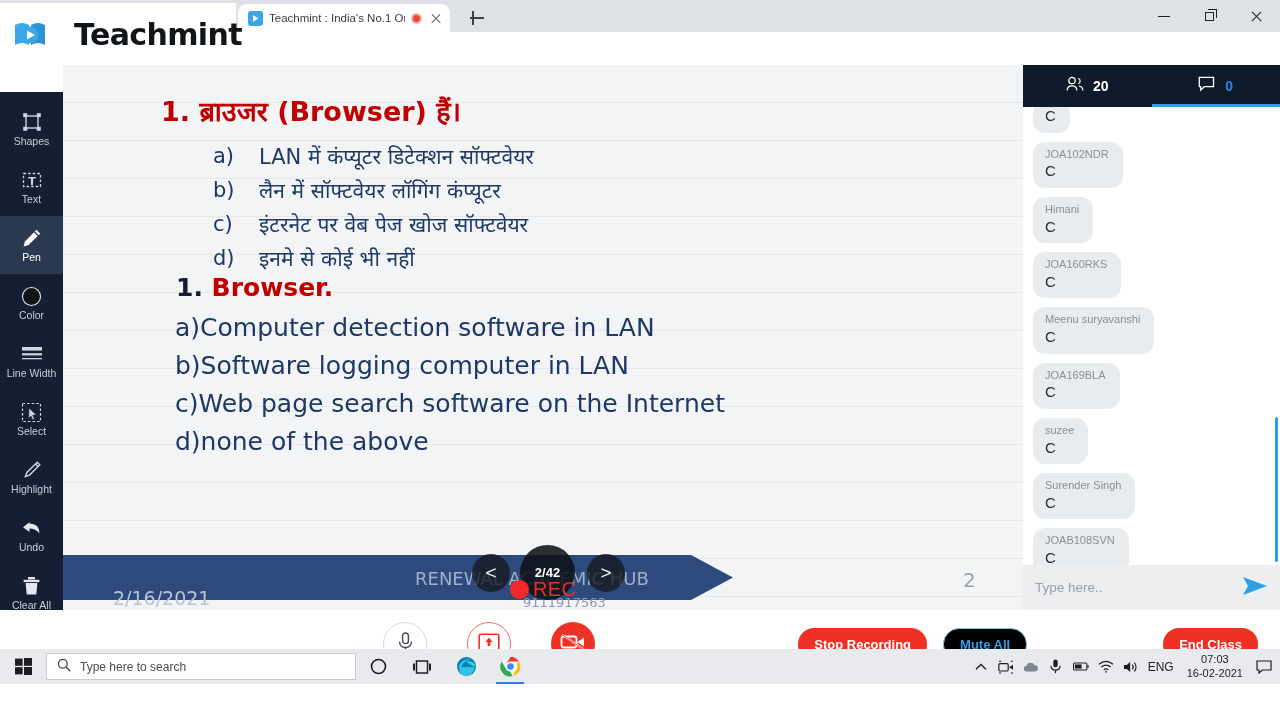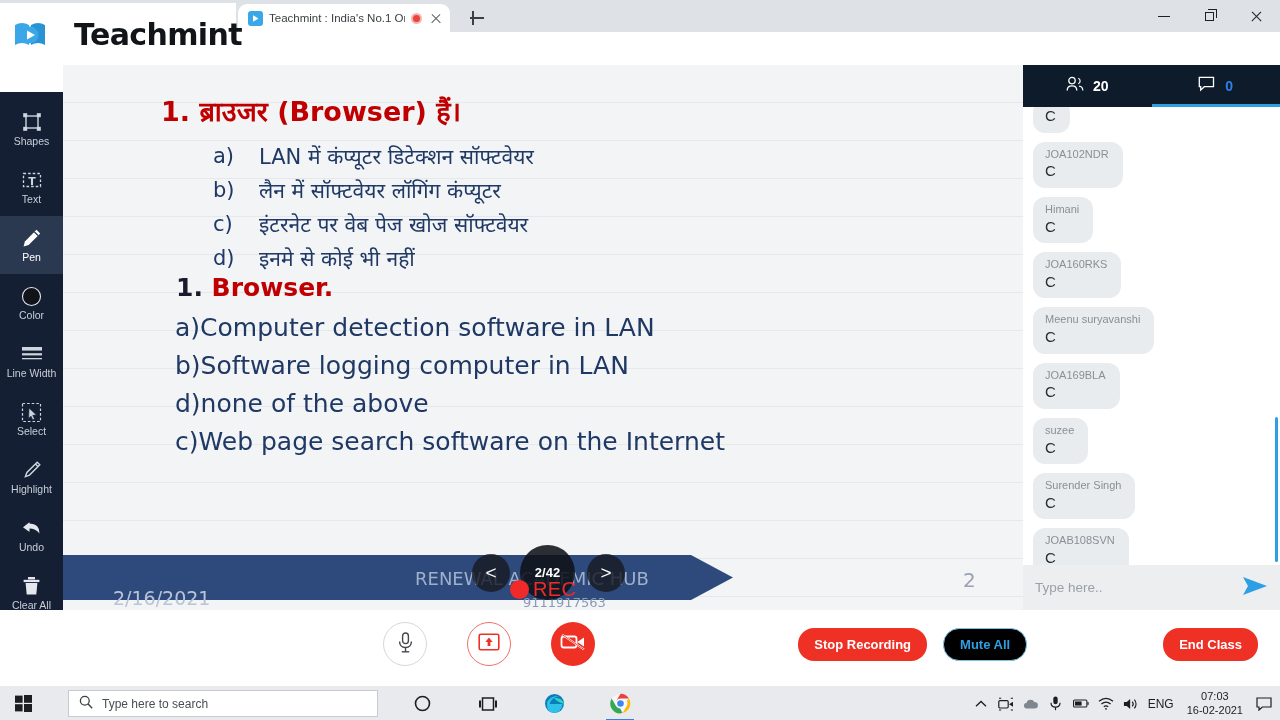--- a/index.html
+++ b/index.html
@@ -291,22 +291,22 @@
     height: 33px; border-radius: 16px; padding: 8px 16px;
     display: flex; align-items: center; justify-content: center;
     font-size: 13px; font-weight: 700; cursor: pointer; white-space: nowrap;
   }
   .btn-red { background: #ee3124; color: #fff; }
   .btn-outline { background: #000000; color: #2f9fe3; border: 1px solid #7fc3e8; }
   .gap-spacer { width: 104px; }
 
   
   .taskbar {
-    position: absolute; left: 0; top: 686px; width: 1280px; height: 35px;
-    background: #e9eaed; display: flex; align-items: center; gap: 22px;
+    position: absolute; left: 0; top: 649px; width: 1280px; height: 35px;
+    background: #e9eaed; display: flex; align-items: center;
   }
   .start { width: 46px; height: 35px; display: flex; align-items: center; justify-content: center; cursor: pointer; }
   .tb-search {
     width: 310px; height: 27px; background: #ffffff; border: 1px solid #c8ccd1;
     display: flex; align-items: center; gap: 9px; padding: 0 10px; cursor: text;
   }
   .tb-search span { font-size: 12px; color: #4a4d52; }
   .tb-app { width: 44px; height: 35px; display: flex; align-items: center; justify-content: center; cursor: pointer; position: relative; }
   .tb-app.active::after {
     content: ""; position: absolute; left: 8px; right: 8px; bottom: 0;
@@ -534,22 +534,22 @@
           </div>
         </div>
 
         <div class="q-en-title">
           <span>1. </span><span class="hl">Browser.</span>
         </div>
 
         <div class="en-opts">
           <div class="en-opt">a)Computer detection software in LAN</div>
           <div class="en-opt">b)Software logging computer in LAN</div>
+          <div class="en-opt">c)Web page search software on the Internet</div>
           <div class="en-opt">d)none of the above</div>
-          <div class="en-opt">c)Web page search software on the Internet</div>
         </div>
 
         <div class="ribbon"></div>
         <div class="ribbon-date">2/16/2021</div>
         <div class="ribbon-name">RENEWAL ACADEMIC HUB</div>
         <div class="ribbon-sub">9111917563</div>
         <div class="slide-num">2</div>
       </div>
 
       <div class="nav-btn nav-prev">&lt;</div>

